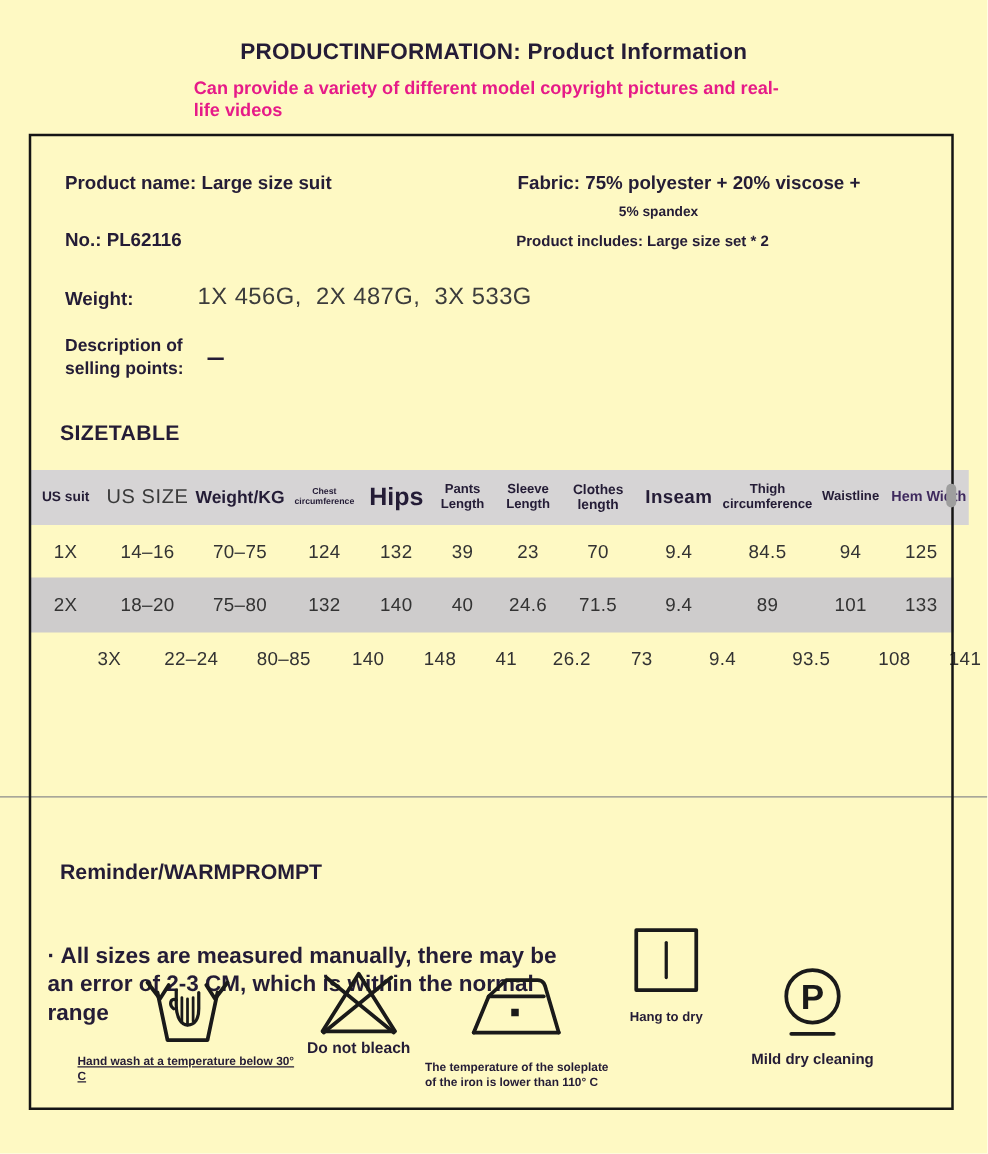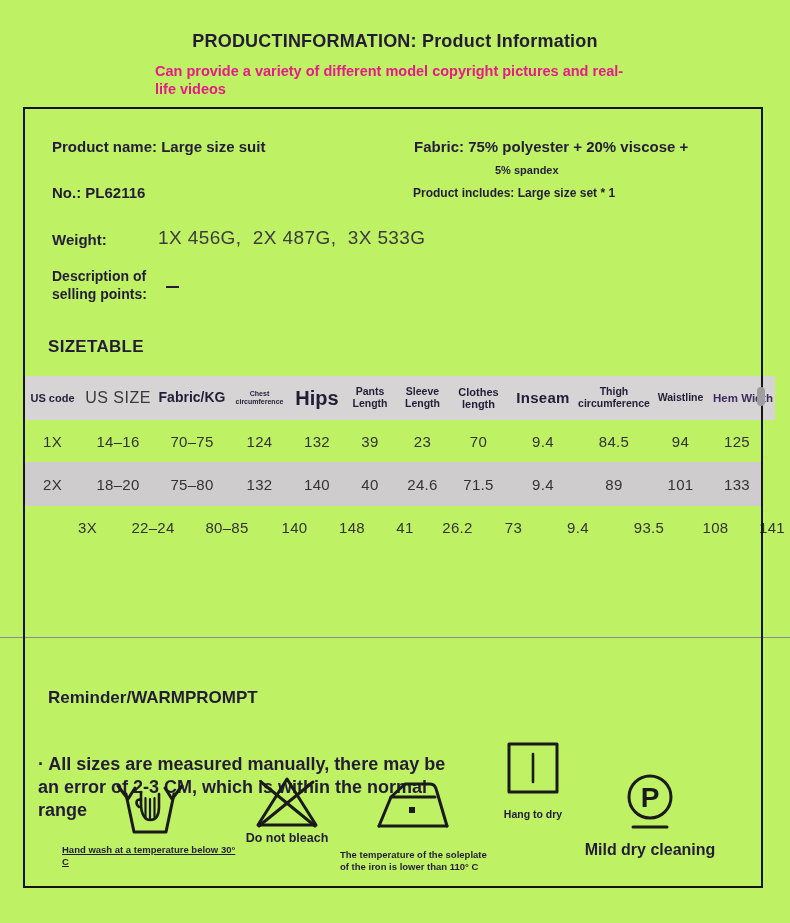--- a/index.html
+++ b/index.html
@@ -1,16 +1,16 @@
 <!DOCTYPE html>
 <html><head>
 <meta charset="utf-8">
 <style>
   html,body{margin:0;padding:0;background:#ffffff;}
-  .page{position:relative;width:790px;height:923px;background:#bef264;overflow:hidden;
+  .page{position:relative;width:790px;height:923px;background:#fef9c3;overflow:hidden;
         font-family:"Liberation Sans",sans-serif;color:#241c36;}
   .abs{position:absolute;}
 
   .title{top:31px;left:0;width:790px;text-align:center;font-size:18px;font-weight:700;
          color:#241c36;letter-spacing:.2px;}
   .subtitle{top:63px;left:155px;width:488px;font-size:14.5px;font-weight:700;
             color:#e61b88;line-height:1.24;}
 
   .frame{left:23px;top:107px;width:736px;height:777px;border:2px solid #151515;
          background:transparent;z-index:6;pointer-events:none;}
@@ -63,50 +63,50 @@
   .g1{left:62px;top:780px;width:176px;text-decoration:underline;}
   .g1 .care-caption{text-align:left;margin-top:6px;}
   .g2{left:227px;top:772px;width:120px;}
   .g2 .care-caption{text-align:center;font-size:12.5px;margin-top:0;}
   .g3{left:340px;top:772px;width:148px;gap:11px;}
   .g3 svg{margin-top:8px;}
   .g3 .care-caption{text-align:left;margin-top:8px;}
   .g4{left:478px;top:740px;width:110px;}
   .g4 .care-caption{text-align:center;font-size:10.5px;margin-top:12px;}
   .g5{left:580px;top:772px;width:140px;}
-  .g5 .care-caption{text-align:center;font-size:16px;margin-top:6px;}
+  .g5 .care-caption{text-align:center;font-size:12px;margin-top:6px;}
   .care-svg{stroke:#1a1a1a;fill:none;stroke-width:3;stroke-linecap:round;stroke-linejoin:round;}
 </style>
 </head>
 <body>
 
 <div class="page">
 
   <div class="abs title">PRODUCTINFORMATION: Product Information</div>
   <div class="abs subtitle">Can provide a variety of different model copyright pictures and real-life videos</div>
 
   <div class="abs frame"></div>
 
   <div class="abs product-name">Product name: Large size suit</div>
   <div class="abs fabric1">Fabric: 75% polyester + 20% viscose +</div>
   <div class="abs fabric2">5% spandex</div>
   <div class="abs prod-no">No.: PL62116</div>
-  <div class="abs includes">Product includes: Large size set * 1</div>
+  <div class="abs includes">Product includes: Large size set * 2</div>
   <div class="abs weight-label">Weight:</div>
   <div class="abs weight-value">1X 456G,  2X 487G,  3X 533G</div>
   <div class="abs desc-label">Description of selling points:</div>
   <div class="abs desc-dash"></div>
 
   <div class="abs st-heading">SIZETABLE</div>
 
   <div class="abs size-table">
     <div class="trow thead">
-      <div class="hc">US code</div>
+      <div class="hc">US suit</div>
       <div class="hc">US SIZE</div>
-      <div class="hc">Fabric/KG</div>
+      <div class="hc">Weight/KG</div>
       <div class="hc">Chest circumference</div>
       <div class="hc">Hips</div>
       <div class="hc">Pants Length</div>
       <div class="hc">Sleeve Length</div>
       <div class="hc">Clothes length</div>
       <div class="hc">Inseam</div>
       <div class="hc">Thigh circumference</div>
       <div class="hc">Waistline</div>
       <div class="hc">Hem Width</div>
     </div>

